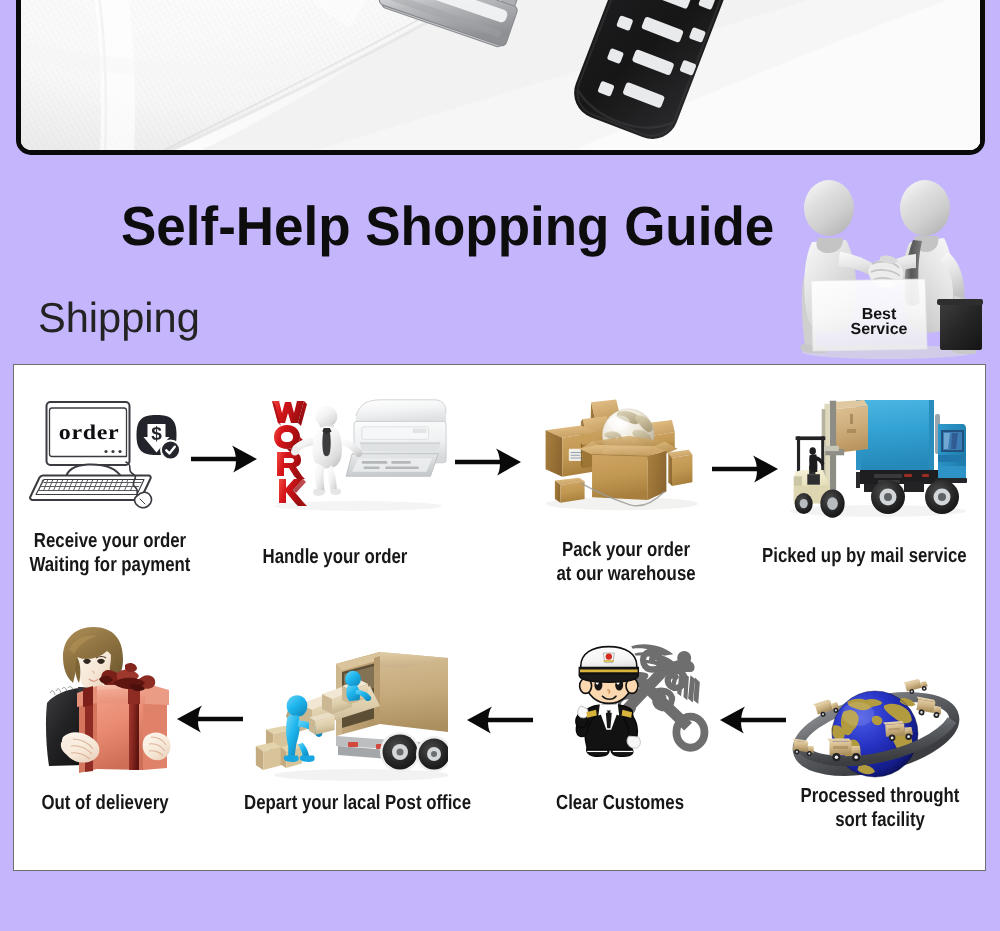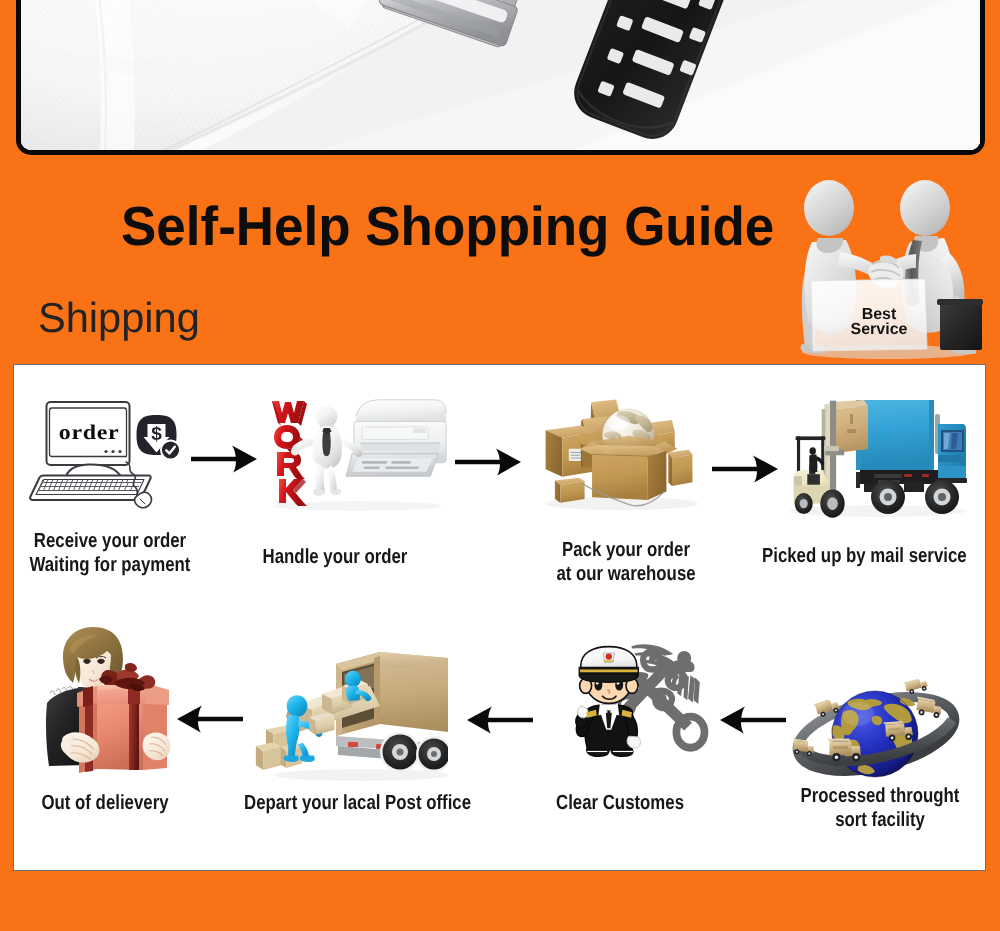--- a/index.html
+++ b/index.html
@@ -1,19 +1,19 @@
 <!DOCTYPE html>
 <html><head>
 <meta charset="utf-8">
 <style>
   html,body{margin:0;padding:0;}
   body{width:1000px;height:931px;background:#ffffff;font-family:"Liberation Sans",sans-serif;overflow:hidden;
     -webkit-font-smoothing:antialiased;text-rendering:geometricPrecision;}
   text,div{-webkit-font-smoothing:antialiased;}
-  .page{position:absolute;left:0;top:0;width:1000px;height:931px;background:#f97316;}
+  .page{position:absolute;left:0;top:0;width:1000px;height:931px;background:#c4b5fd;}
 
   
   #photo-frame{position:absolute;left:16px;top:-86px;width:969px;height:241px;
     border:5px solid #090909;border-radius:15px;overflow:hidden;background:#fbfbfb;box-sizing:border-box;}
   #photo-inner{position:absolute;left:0;top:0;width:959px;height:231px;}
 
   
   #title{position:absolute;left:121px;top:197px;font-size:55px;font-weight:bold;color:#0d0d0d;
      letter-spacing:0px;line-height:58px;white-space:pre;display:inline-block;transform:scaleX(0.963);transform-origin:left center;}
   #subtitle{position:absolute;left:38px;top:295px;font-size:42px;font-weight:normal;color:#232323;

